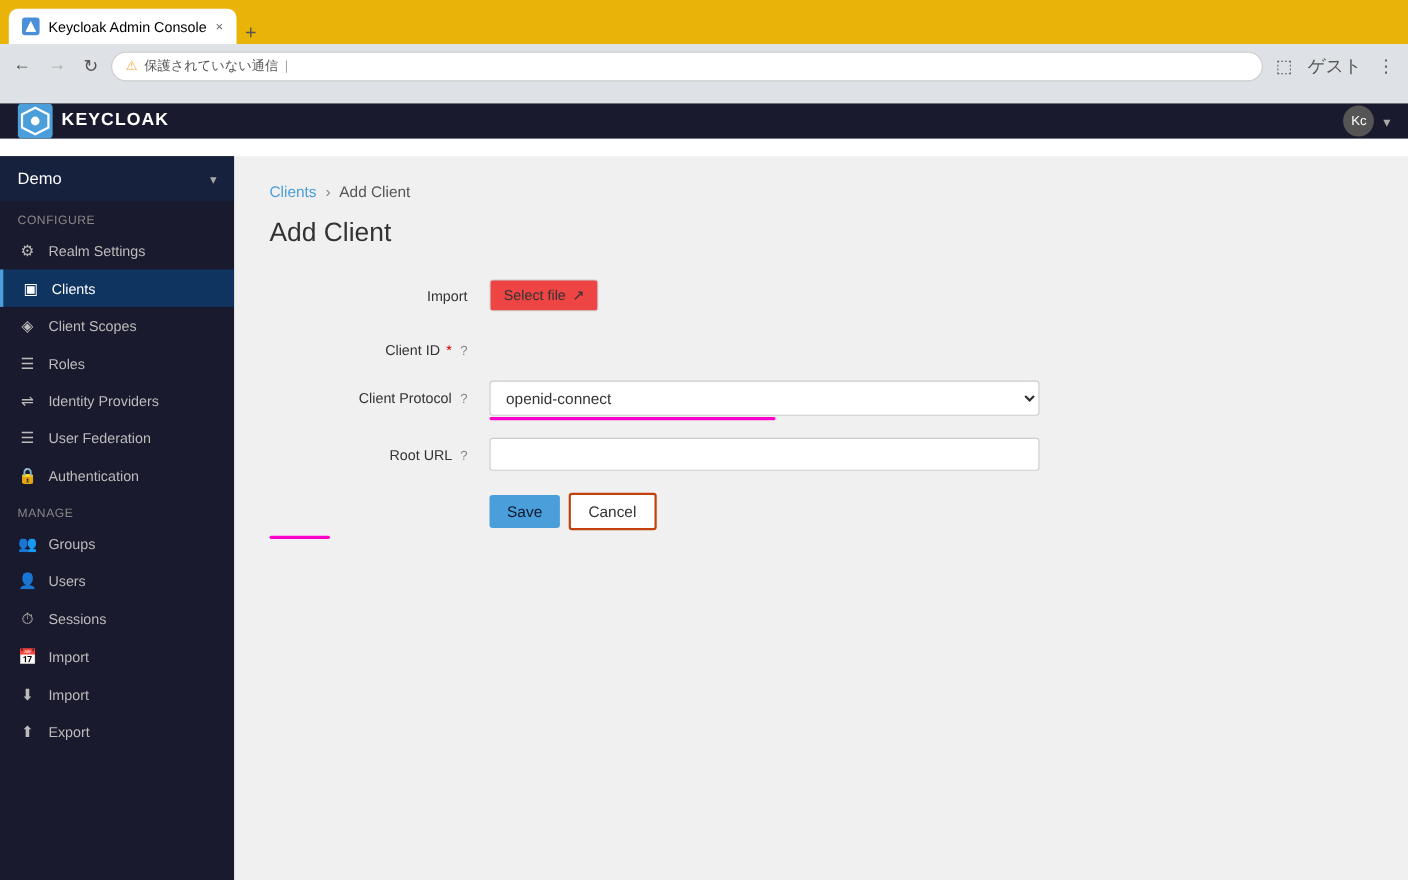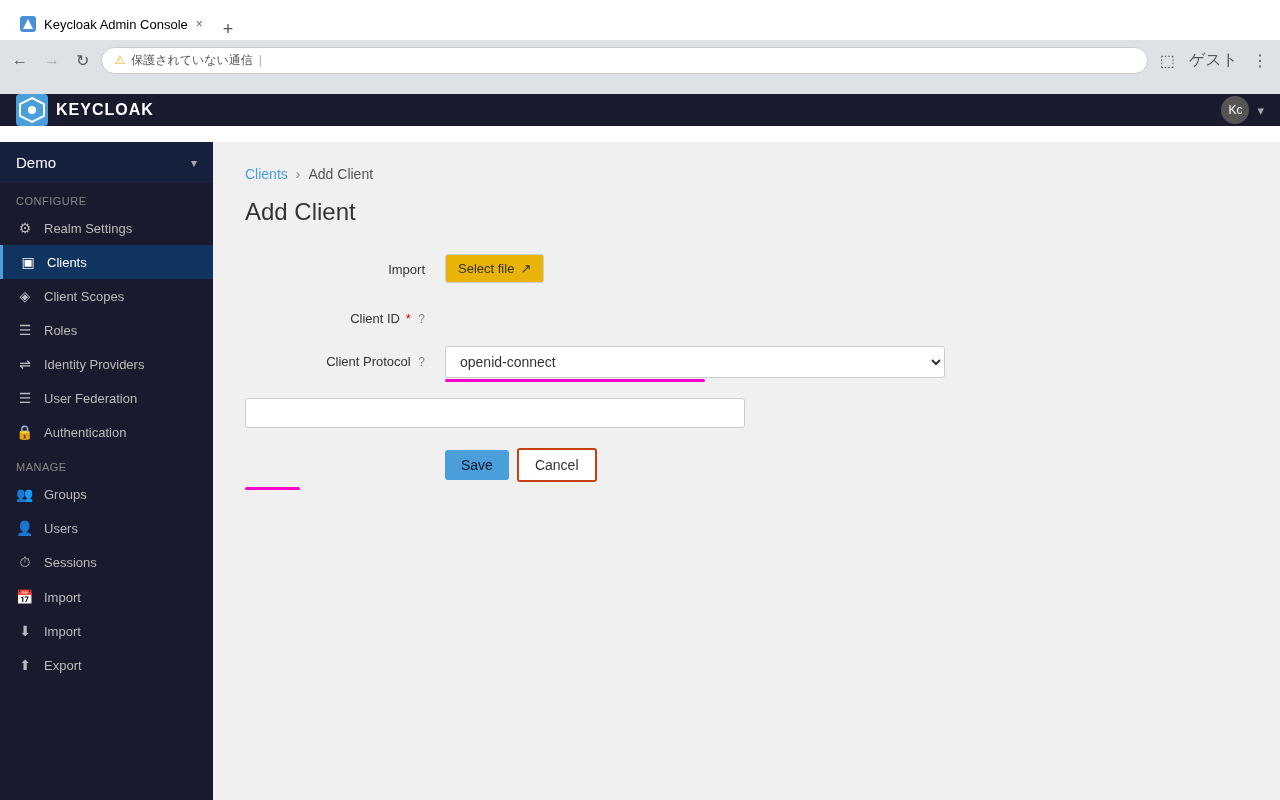--- a/index.html
+++ b/index.html
@@ -1,20 +1,20 @@
 <!DOCTYPE html>
 <html><head>
   <meta charset="utf-8">
   <style>
     * { box-sizing: border-box; margin: 0; padding: 0; }
     body { font-family: 'Helvetica Neue', Arial, sans-serif; font-size: 14px; background: #fff; overflow: hidden; }
 
     
     .browser-chrome { background: #dee1e6; height: 94px; }
-    .tab-bar { display: flex; align-items: flex-end; padding: 8px 0 0 8px; height: 40px; background: #ffffff; }
+    .tab-bar { display: flex; align-items: flex-end; padding: 8px 0 0 8px; height: 40px; background: #eab308; }
     .tab { display: flex; align-items: center; background: #fff; border-radius: 8px 8px 0 0; padding: 0 12px; height: 32px; font-size: 13px; gap: 8px; min-width: 180px; }
     .tab-favicon { width: 16px; height: 16px; background: #4a90d9; border-radius: 3px; display: flex; align-items: center; justify-content: center; }
     .tab-favicon-inner { width: 10px; height: 10px; background: #fff; clip-path: polygon(50% 0%, 100% 100%, 0% 100%); }
     .tab-close { margin-left: auto; cursor: pointer; color: #666; font-size: 12px; }
     .tab-new { background: none; border: none; font-size: 18px; padding: 0 8px; cursor: pointer; color: #555; }
 
     .nav-bar { display: flex; align-items: center; padding: 4px 8px; height: 40px; background: #dee1e6; gap: 8px; }
     .nav-btn { background: none; border: none; cursor: pointer; color: #555; font-size: 16px; padding: 4px; }
     .nav-btn:disabled { color: #aaa; cursor: default; }
     .nav-secure { color: #f5a623; font-size: 12px; }
@@ -55,21 +55,21 @@
     .page-title { font-size: 24px; font-weight: 400; color: #333; margin-bottom: 28px; }
 
     .form-section { background: #fff;  background: transparent; }
 
     .form-row { display: flex; align-items: flex-start; margin-bottom: 20px; }
     .form-label { width: 200px; text-align: right; padding-right: 20px; padding-top: 8px; font-size: 13px; color: #333; flex-shrink: 0; }
     .form-label .required { color: #c00; margin-left: 2px; }
     .form-label .help-icon { color: #888; font-size: 12px; margin-left: 4px; cursor: pointer; }
     .form-control { flex: 1; max-width: 500px; }
 
-    .btn-select-file { background: #eab308; border: 1px solid #ccc; border-radius: 3px; padding: 6px 12px; font-size: 13px; cursor: pointer; display: flex; align-items: center; gap: 6px; color: #333; }
+    .btn-select-file { background: #ef4444; border: 1px solid #ccc; border-radius: 3px; padding: 6px 12px; font-size: 13px; cursor: pointer; display: flex; align-items: center; gap: 6px; color: #333; }
 
     input[type="text"], select {
       width: 100%;
       padding: 6px 10px;
       border: 1px solid #ccc;
       border-radius: 3px;
       font-size: 14px;
       color: #333;
       background: #fff;
     }
@@ -253,20 +253,24 @@
           <select>
             <option value="openid-connect" selected="">openid-connect</option>
             <option value="saml">saml</option>
           </select>
           
           <div style="position:absolute;bottom:-4px;left:0;width:260px;height:3px;background:#ff00cc;border-radius:2px;"></div>
         </div>
       </div>
 
       <div class="form-row">
+        <div class="form-label">
+          <span>Root URL</span>
+          <span class="help-icon">?</span>
+        </div>
         <div class="form-control">
           <input type="text" value="" style="">
         </div>
       </div>
 
       <div class="form-actions" style="position:relative;">
         <button class="btn-primary">Save</button>
         <button class="btn-default">Cancel</button>
 
         <div style="position:absolute;bottom:-8px;left:0;width:55px;height:3px;background:#ff00cc;border-radius:2px;"></div>

